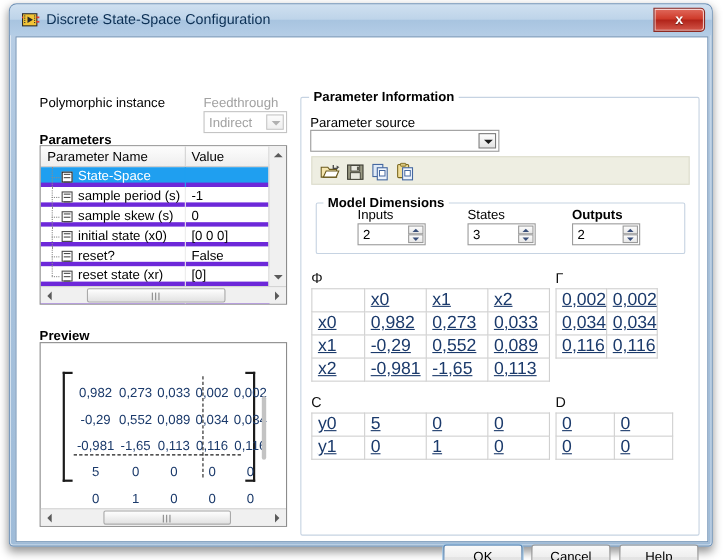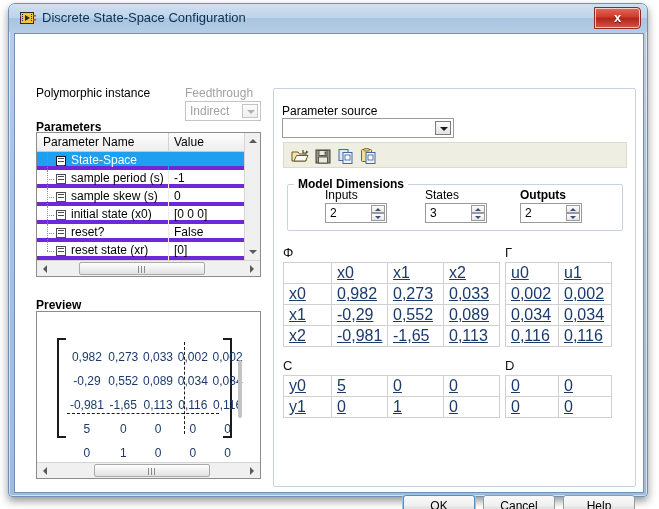--- a/index.html
+++ b/index.html
@@ -398,20 +398,21 @@
             <div class="grip">
                 <i style="left:0"></i>
                 <i style="left:3px"></i>
                 <i style="left:6px"></i>
               </div>
           </div>
         </div>
       </div>
 
       <div id="pi-group"></div>
+      <div id="pi-title">Parameter Information</div>
 
       <div class="lbl" style="left:267px;top:70px;">Parameter source</div>
       <div class="combo" style="left:267px;top:84px;width:172px;">
         <span class="arrowbox"></span>
       </div>
 
       <div id="toolbar">
         <div class="tbtn" style="left:7px;">
           <svg width="18" height="18" viewBox="0 0 18 18">
             <path d="M1,5 L7,5 L8.5,7 L15,7 L15,14 L1,14 Z" fill="#f5e6b0" stroke="#6b5a1e" stroke-width="1"></path>
@@ -495,24 +496,20 @@
           <td>-0,981</td>
           <td>-1,65</td>
           <td>0,113</td>
         </tr>
       </tbody>
         </table>
 
       <div class="mt-label" style="left:490px;top:211px;">Γ</div>
       <table class="mtx" style="left:490px;top:228px;">
         <tbody>
-            <tr>
-          <td class="hd" style="width:53px;">u0</td>
-          <td class="hd" style="width:53px;">u1</td>
-        </tr>
         <tr>
           <td>0,002</td>
           <td>0,002</td>
         </tr>
         <tr>
           <td>0,034</td>
           <td>0,034</td>
         </tr>
         <tr>
           <td>0,116</td>

